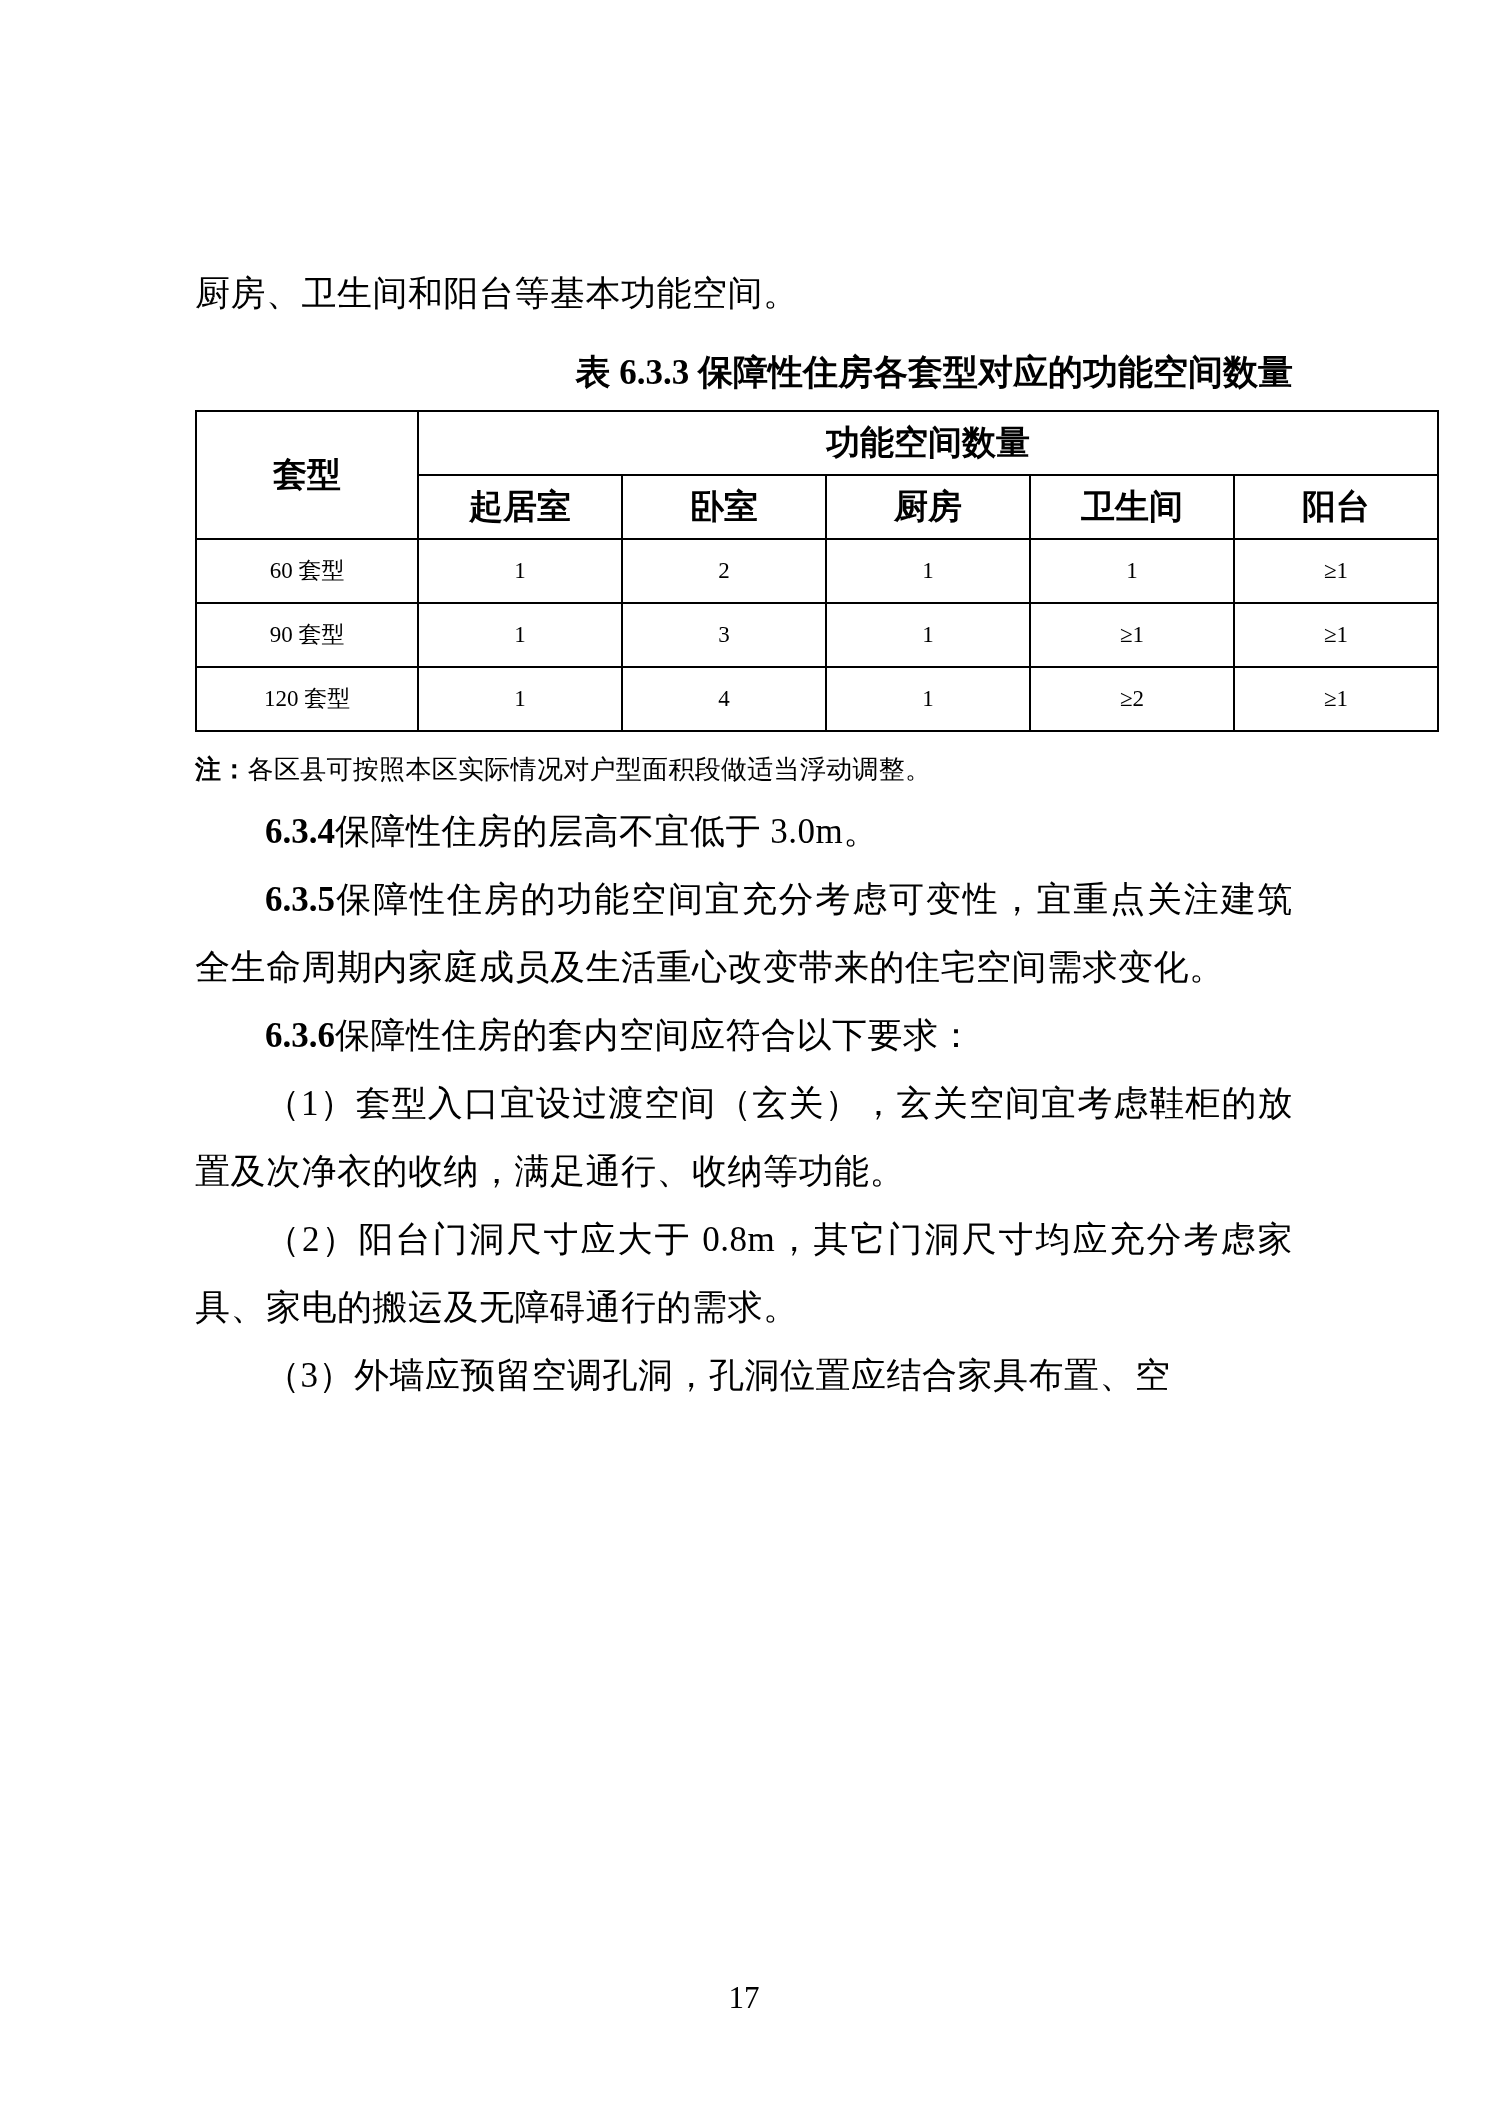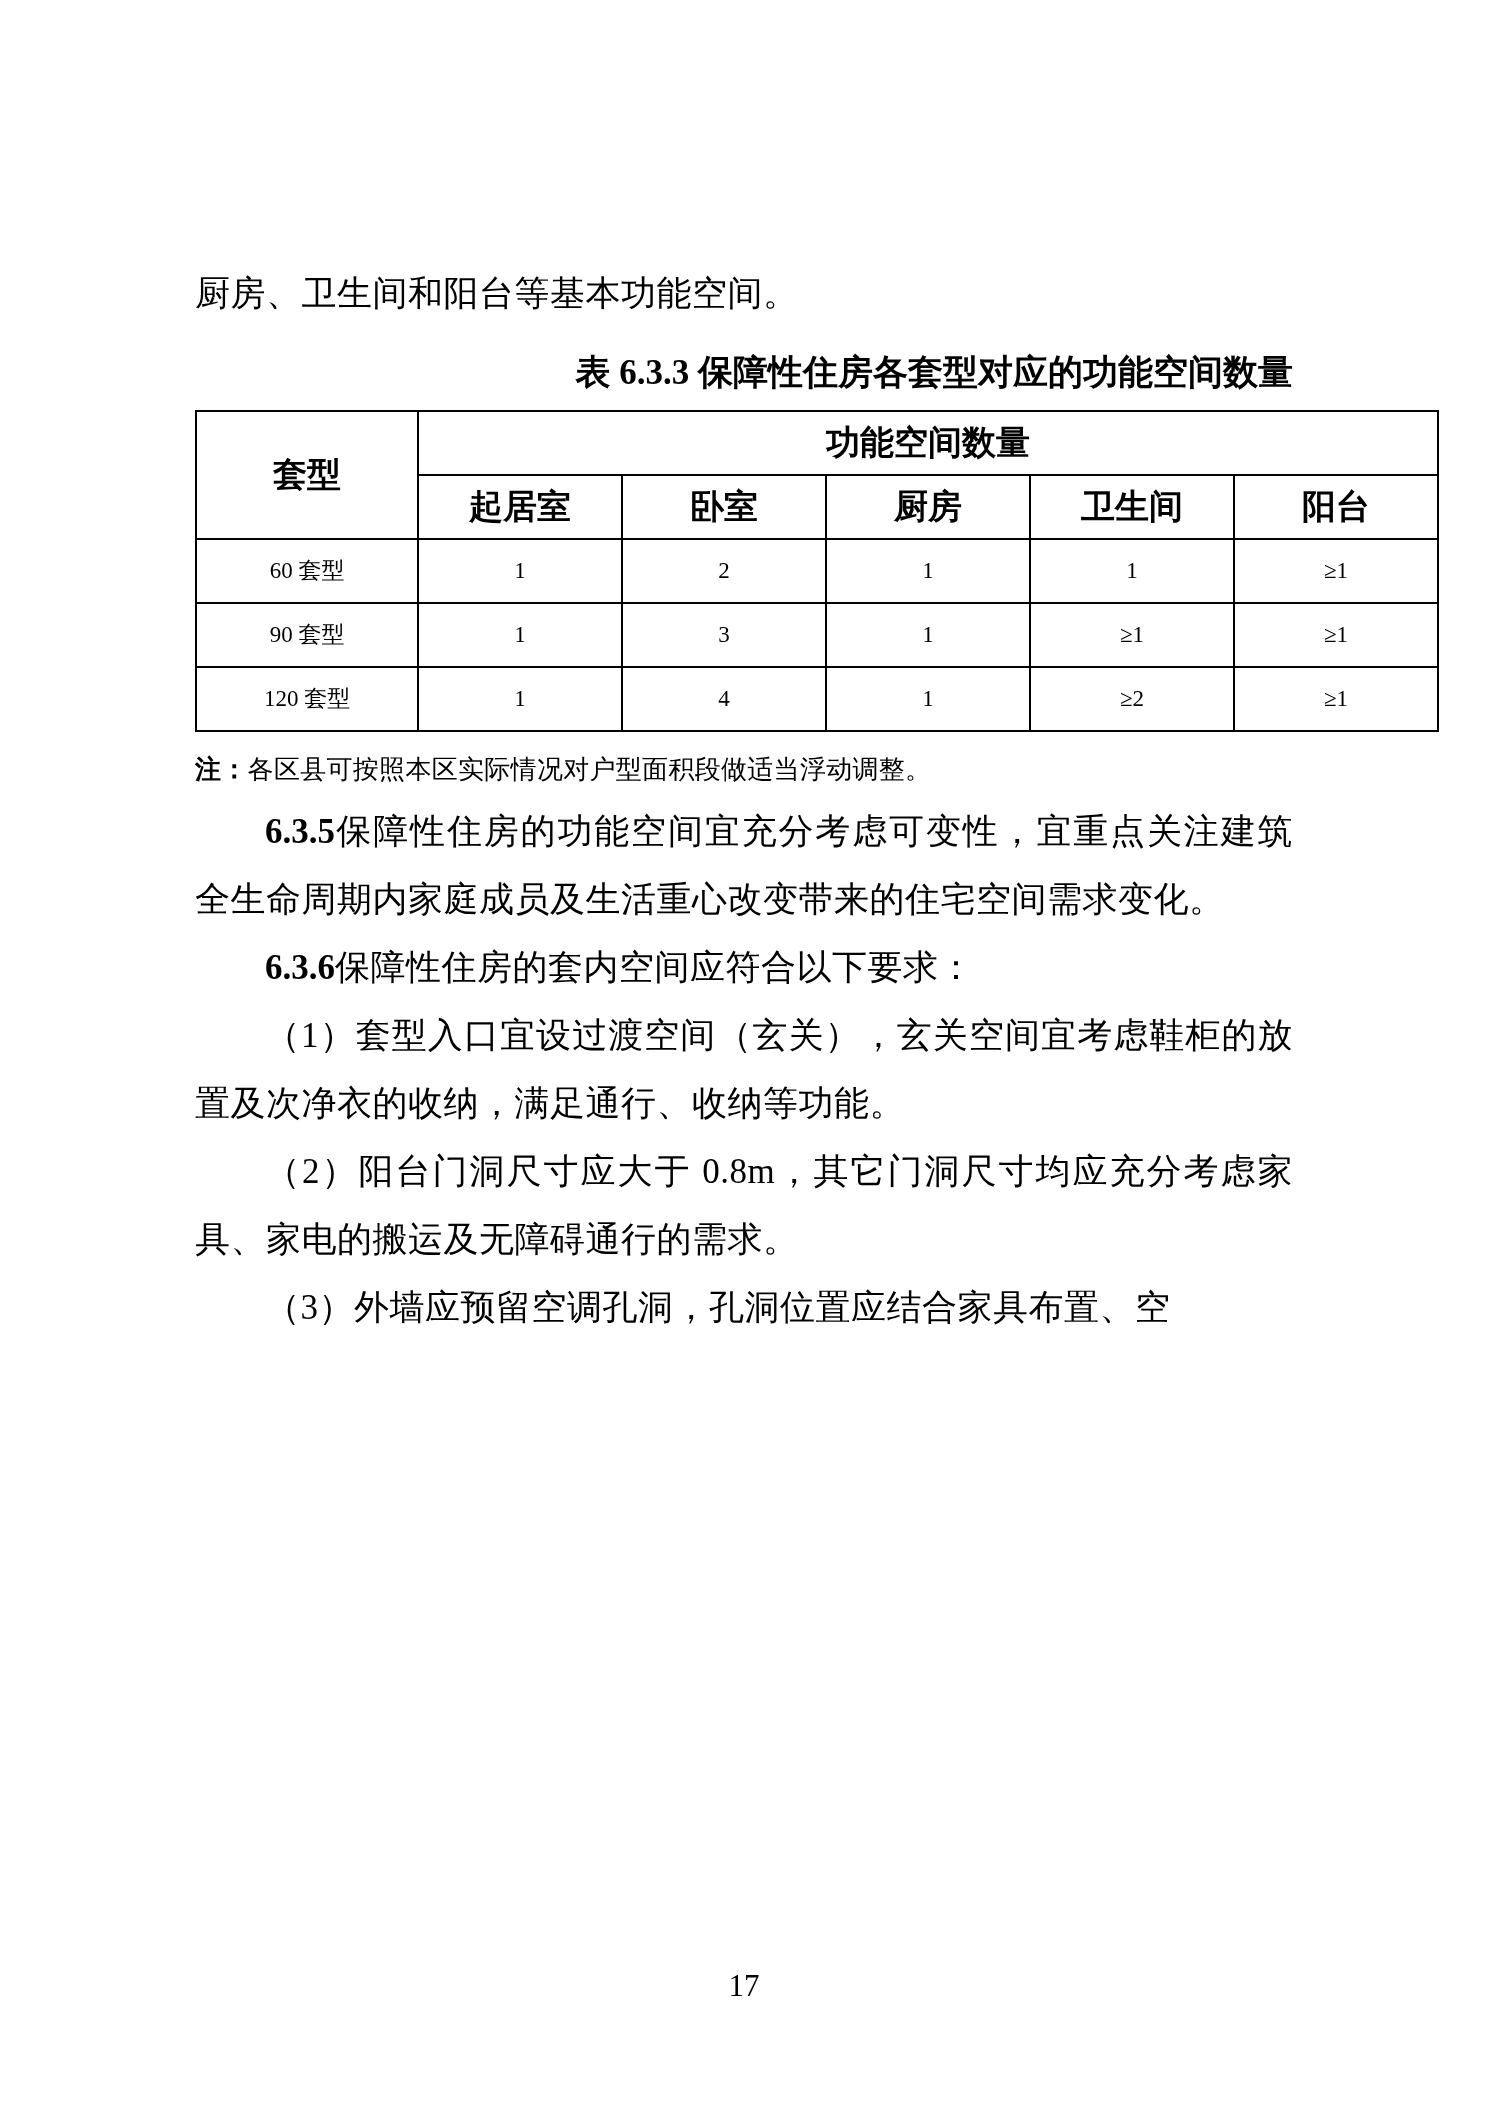--- a/index.html
+++ b/index.html
@@ -68,21 +68,21 @@
   .note {
     font-size: 26px;
     line-height: 56px;
     margin-top: 10px;
     margin-bottom: 0;
     letter-spacing: 0.3px;
   }
   .note b { font-weight: bold; }
   .pagenum {
     position: absolute;
-    bottom: 100px;
+    bottom: 88px;
     left: 0;
     width: 100%;
     text-align: center;
     font-size: 31px;
   }
   .block { margin-top: 0; }
 </style>
 </head>
 <body>
 
@@ -128,20 +128,21 @@
       <td>4</td>
       <td>1</td>
       <td>≥2</td>
       <td>≥1</td>
     </tr>
   </tbody>
     </table>
 
   <p class="note"><b>注：</b><span>各区县可按照本区实际情况对户型面积段做适当浮动调整。</span></p>
 
+  <p class="indent"><span class="num">6.3.4</span><span>保障性住房的层高不宜低于 3.0m。</span></p>
 
   <p class="indent"><span class="num">6.3.5</span><span>保障性住房的功能空间宜充分考虑可变性，宜重点关注建筑全生命周期内家庭成员及生活重心改变带来的住宅空间需求变化。</span></p>
 
   <p class="indent"><span class="num">6.3.6</span><span>保障性住房的套内空间应符合以下要求：</span></p>
 
   <p class="indent">（1）套型入口宜设过渡空间（玄关），玄关空间宜考虑鞋柜的放置及次净衣的收纳，满足通行、收纳等功能。</p>
 
   <p class="indent">（2）阳台门洞尺寸应大于 0.8m，其它门洞尺寸均应充分考虑家具、家电的搬运及无障碍通行的需求。</p>
 
   <p class="indent">（3）外墙应预留空调孔洞，孔洞位置应结合家具布置、空</p>

